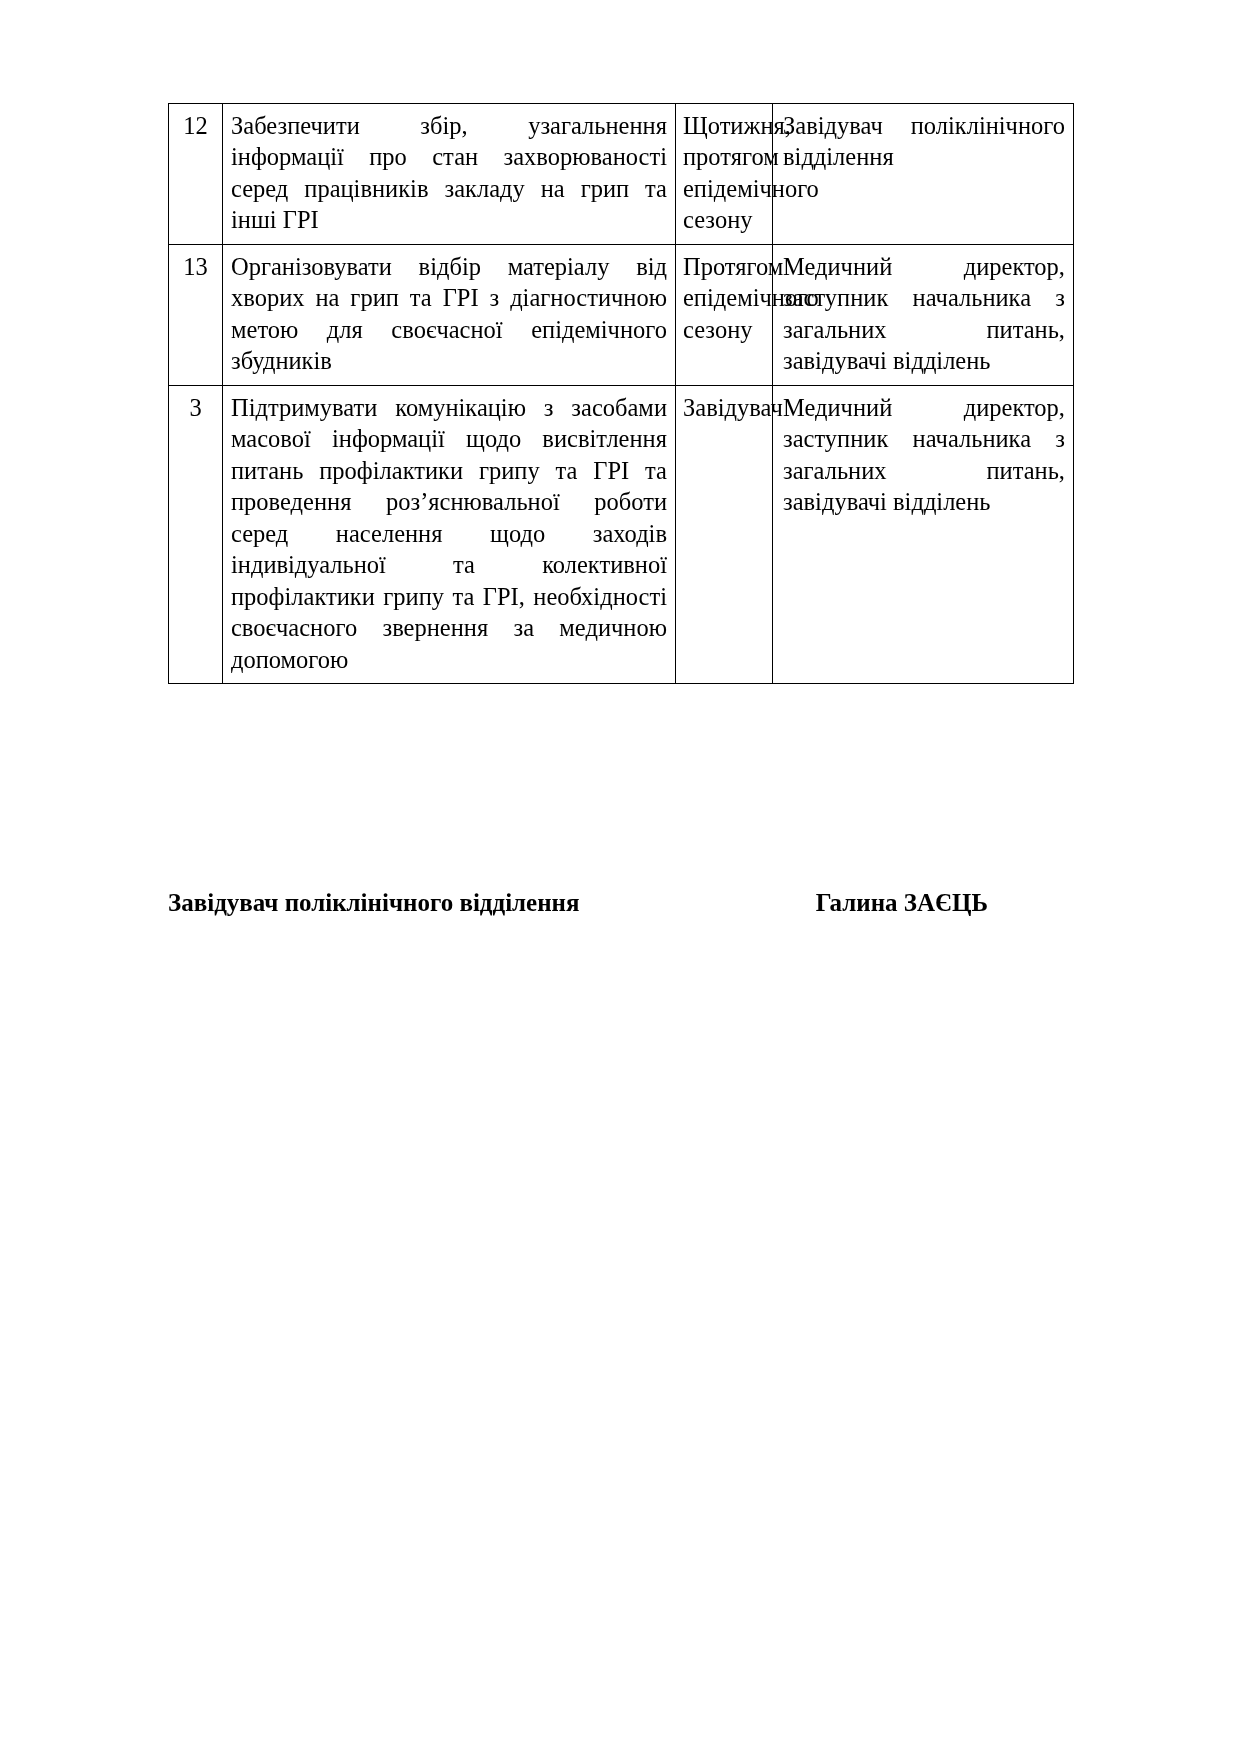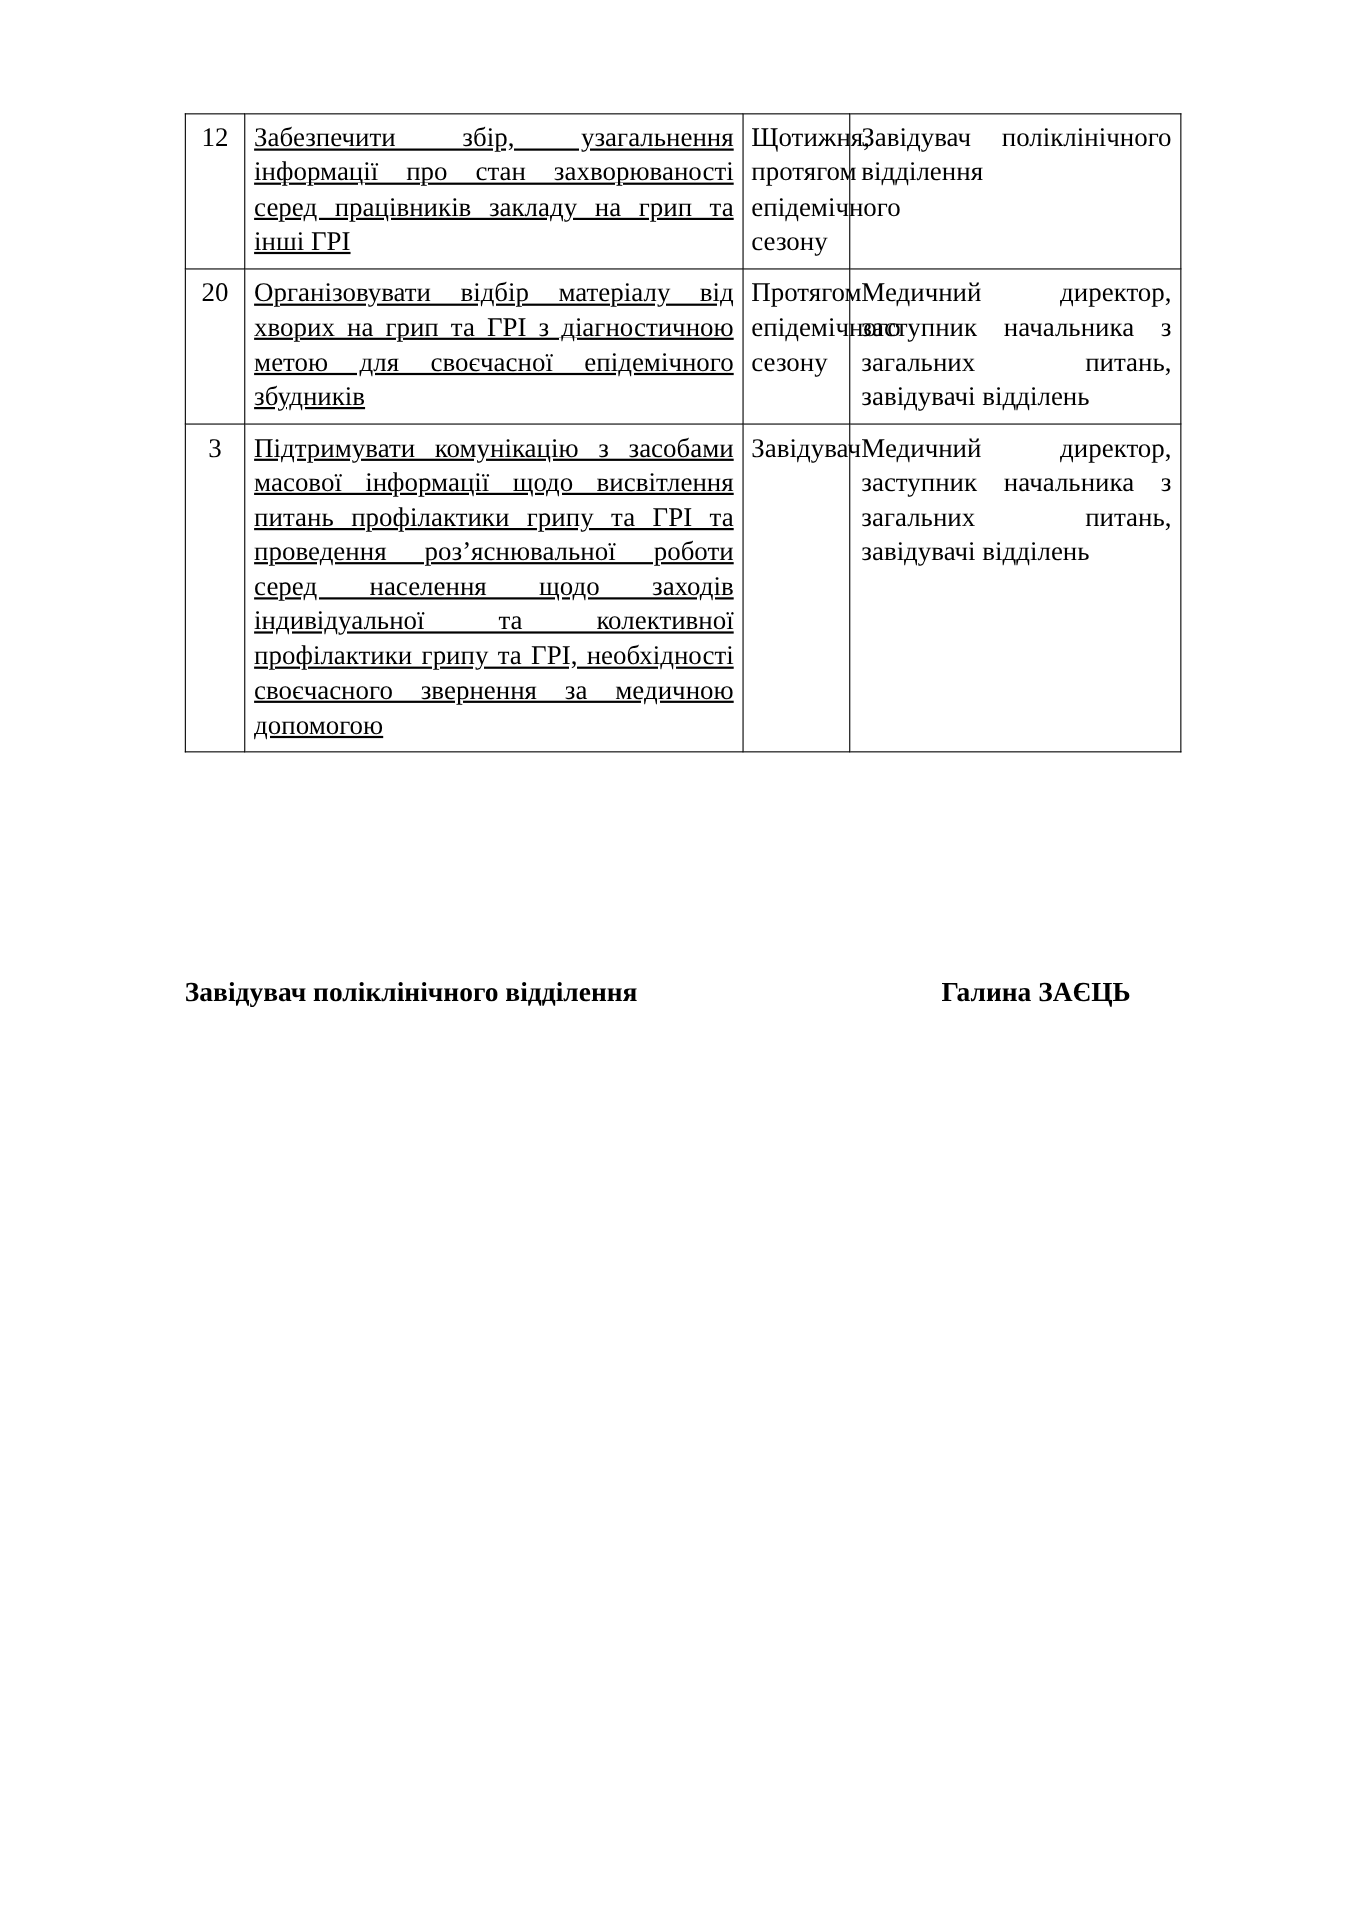--- a/index.html
+++ b/index.html
@@ -52,21 +52,20 @@
 
   td.num {
     text-align: center;
     padding-left: 2px;
     padding-right: 2px;
   }
   td.measure {
     text-align: justify;
     text-align-last: left;
     hyphens: none;
-    text-decoration: underline;
   }
   td.term {
     text-align: left;
     padding-left: 7px;
   }
   td.resp {
     text-align: justify;
     text-align-last: left;
     padding-left: 10px;
   }
@@ -82,21 +81,21 @@
     align-items: baseline;
     font-weight: bold;
     font-size: 25px;
     line-height: 1.2;
   }
   .signature .sig-title {
     white-space: nowrap;
   }
   .signature .sig-name {
     white-space: nowrap;
-    margin-right: 45px;
+    margin-right: 85px;
   }
 </style>
 </head>
 <body>
 
 <div class="page">
 
   <table class="plan-table">
     <colgroup>
       <col class="c-num">
@@ -105,21 +104,21 @@
       <col class="c-resp">
     </colgroup>
     <tbody>
       <tr>
         <td class="num">12</td>
         <td class="measure">Забезпечити збір, узагальнення інформації про стан захворюваності серед працівників закладу на грип та інші ГРІ</td>
         <td class="term">Щотижня, протягом епідемічного сезону</td>
         <td class="resp">Завідувач поліклінічного відділення</td>
       </tr>
       <tr>
-        <td class="num">20</td>
+        <td class="num">13</td>
         <td class="measure">Організовувати відбір матеріалу від хворих на грип та ГРІ з діагностичною метою для своєчасної епідемічного збудників</td>
         <td class="term">Протягом епідемічного сезону</td>
         <td class="resp">Медичний директор, заступник начальника з загальних питань, завідувачі відділень</td>
       </tr>
       <tr>
         <td class="num">3</td>
         <td class="measure">Підтримувати комунікацію з засобами масової інформації щодо висвітлення питань профілактики грипу та ГРІ та проведення роз’яснювальної роботи серед населення щодо заходів індивідуальної та колективної профілактики грипу та ГРІ, необхідності своєчасного звернення за медичною допомогою</td>
         <td class="term">Завідувач</td>
         <td class="resp">Медичний директор, заступник начальника з загальних питань, завідувачі відділень</td>
       </tr>

